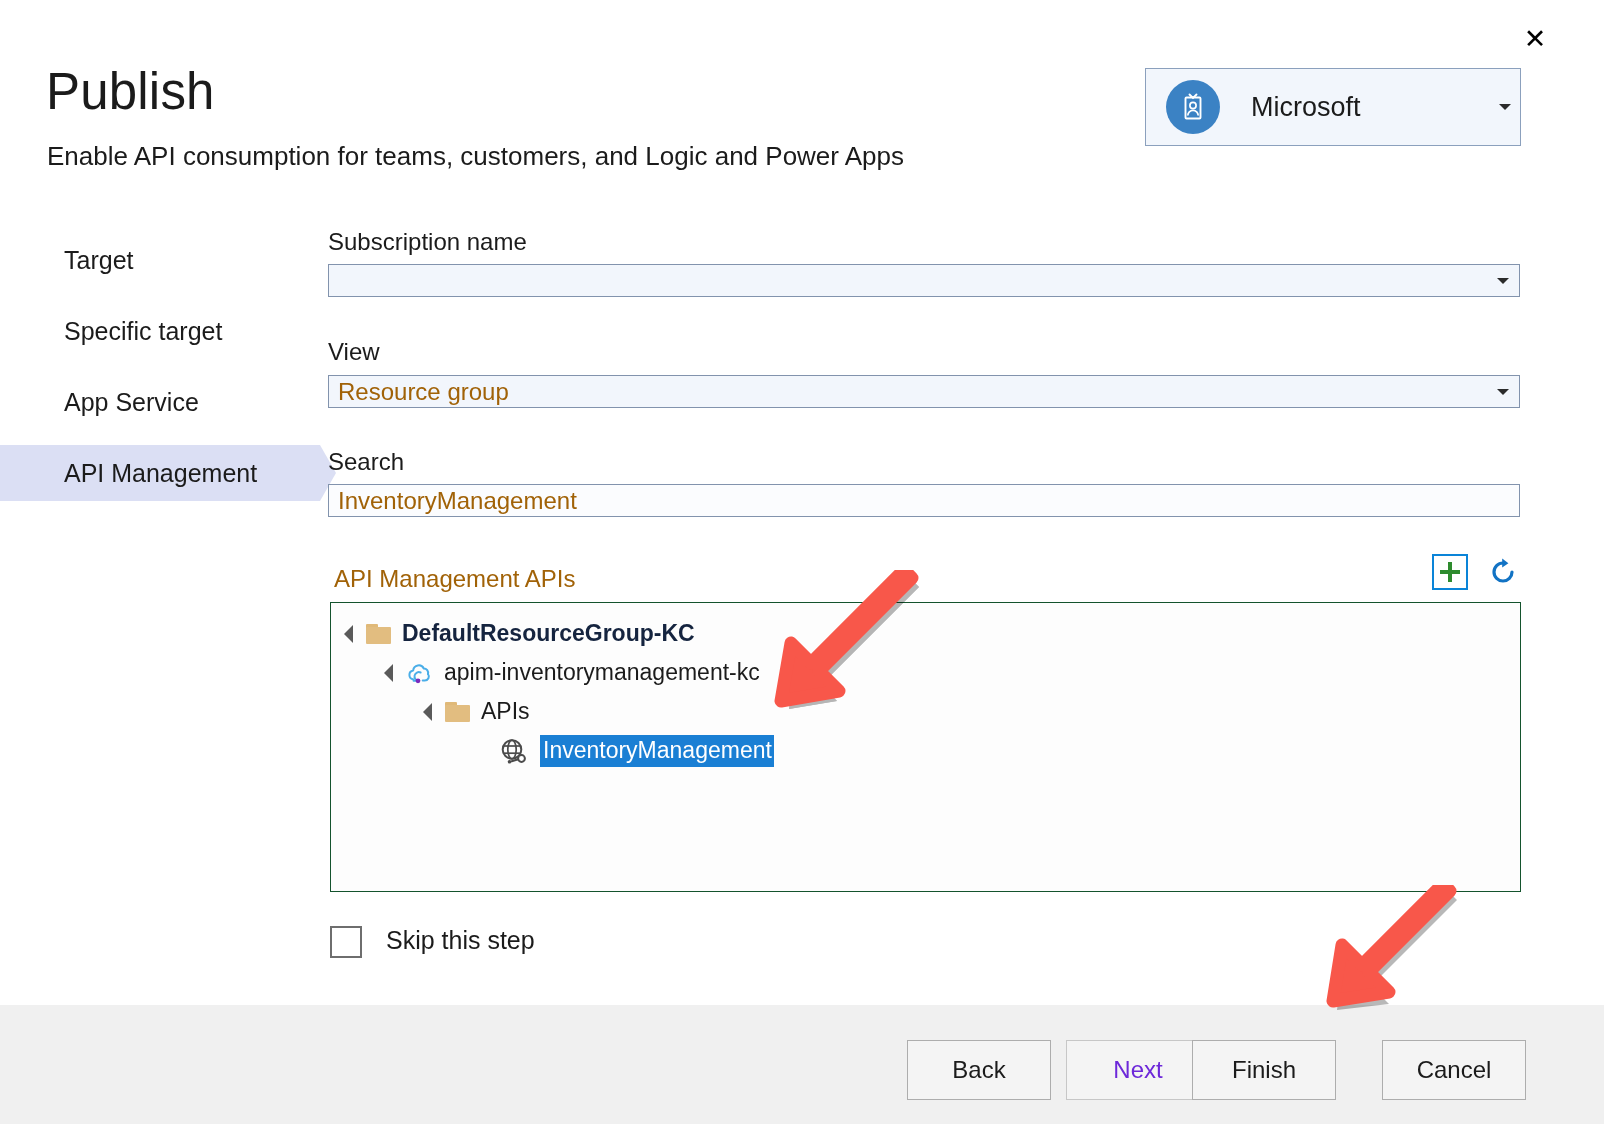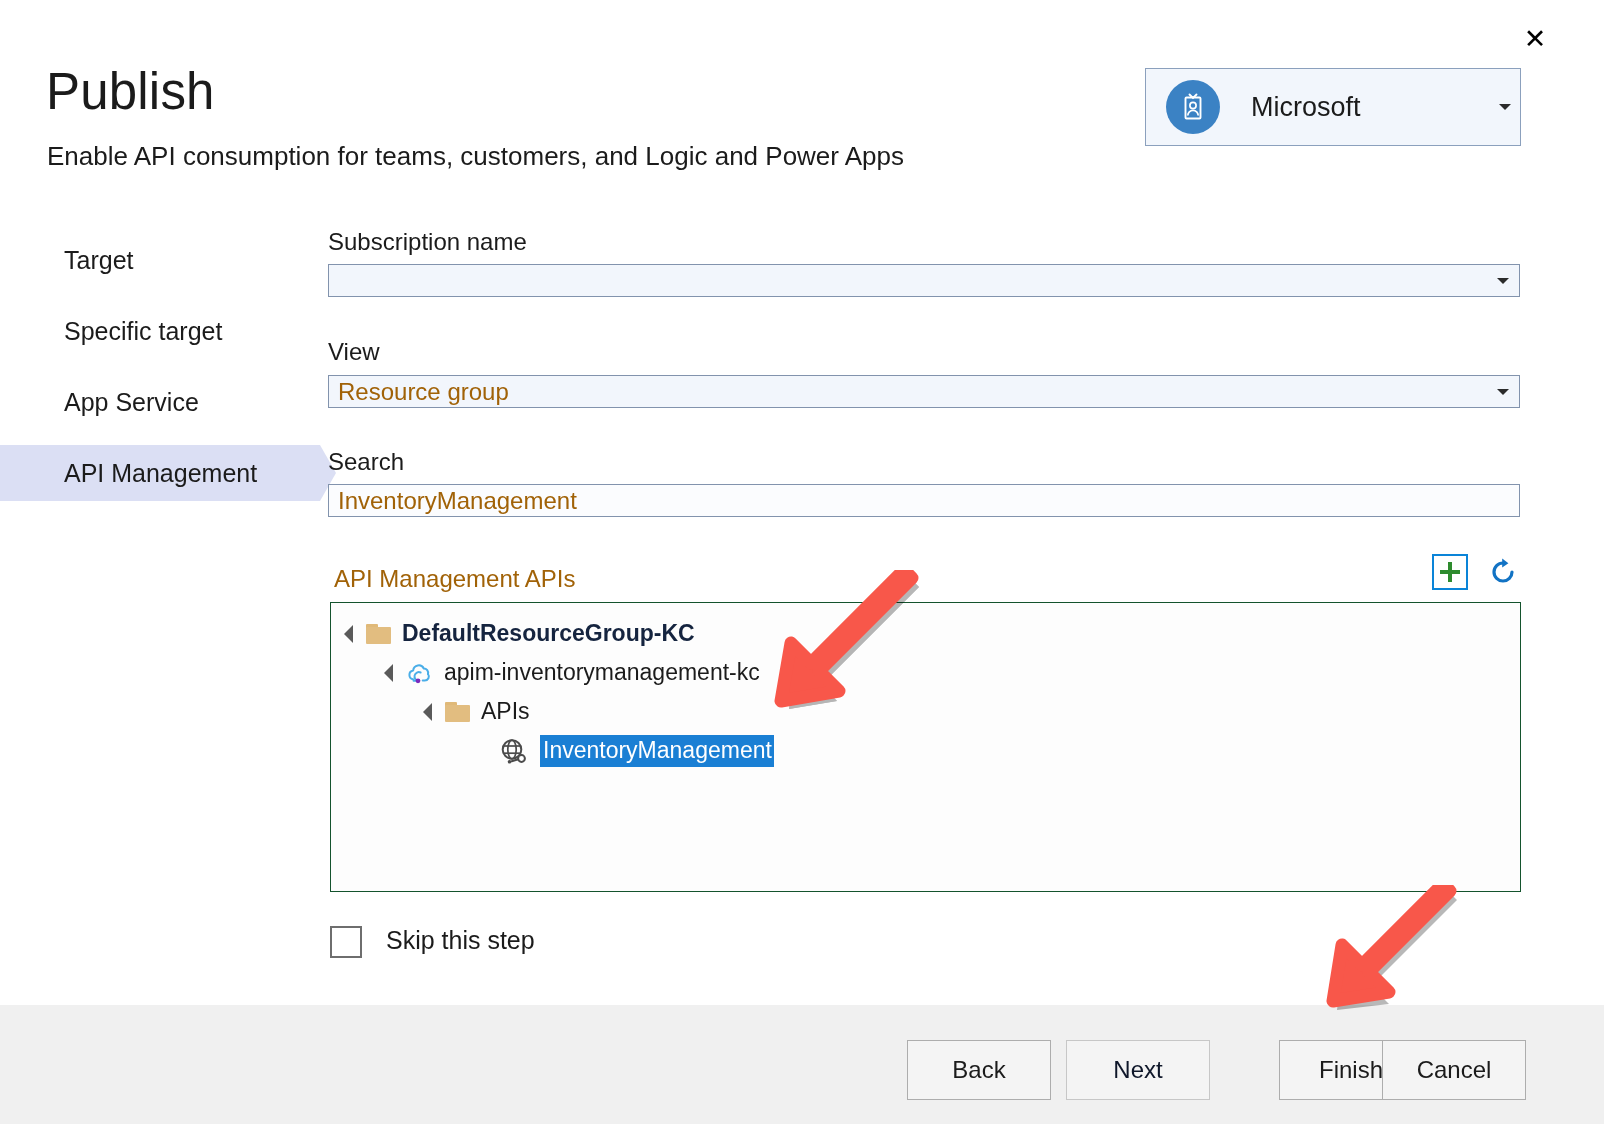--- a/index.html
+++ b/index.html
@@ -225,21 +225,21 @@
   }
   .footer-btn {
     position: absolute; top: 35px;
     width: 144px; height: 60px;
     border: 1px solid #adadad;
     background: #f4f4f4;
     font-size: 24px; font-weight: 300; color: #1b1b1b;
     display: flex; align-items: center; justify-content: center;
     cursor: pointer;
   }
-  .footer-btn.disabled { color: #0f172a; border-color: #c7c7c7; cursor: default; }
+  .footer-btn.disabled { color: #6d28d9; border-color: #c7c7c7; cursor: default; }
 
   
   .arrow-svg { position: absolute; pointer-events: none; }
 </style>
 </head>
 <body>
 
 <div id="dialog">
 
   <div id="close-btn">✕</div>
@@ -356,21 +356,21 @@
     <span id="skip-label">Skip this step</span>
   </div>
 
   <div id="footer">
     <div class="footer-btn" style="left:907px;">
       <span>Back</span>
     </div>
     <div class="footer-btn disabled" style="left:1066px;">
       <span>Next</span>
     </div>
-    <div class="footer-btn" style="left:1279px;">
+    <div class="footer-btn" style="left:1192px;">
       <span>Finish</span>
     </div>
     <div class="footer-btn" style="left:1382px;">
       <span>Cancel</span>
     </div>
   </div>
 
   <svg class="arrow-svg" style="left:755px; top:570px; width:190px; height:190px;" viewBox="0 0 190 190">
     <g transform="translate(4,5)" opacity="0.28">
       <path d="M160 12 L62 110 L78 126 L30 134 L38 86 L54 102 L152 4 Z" fill="#000000"></path>

